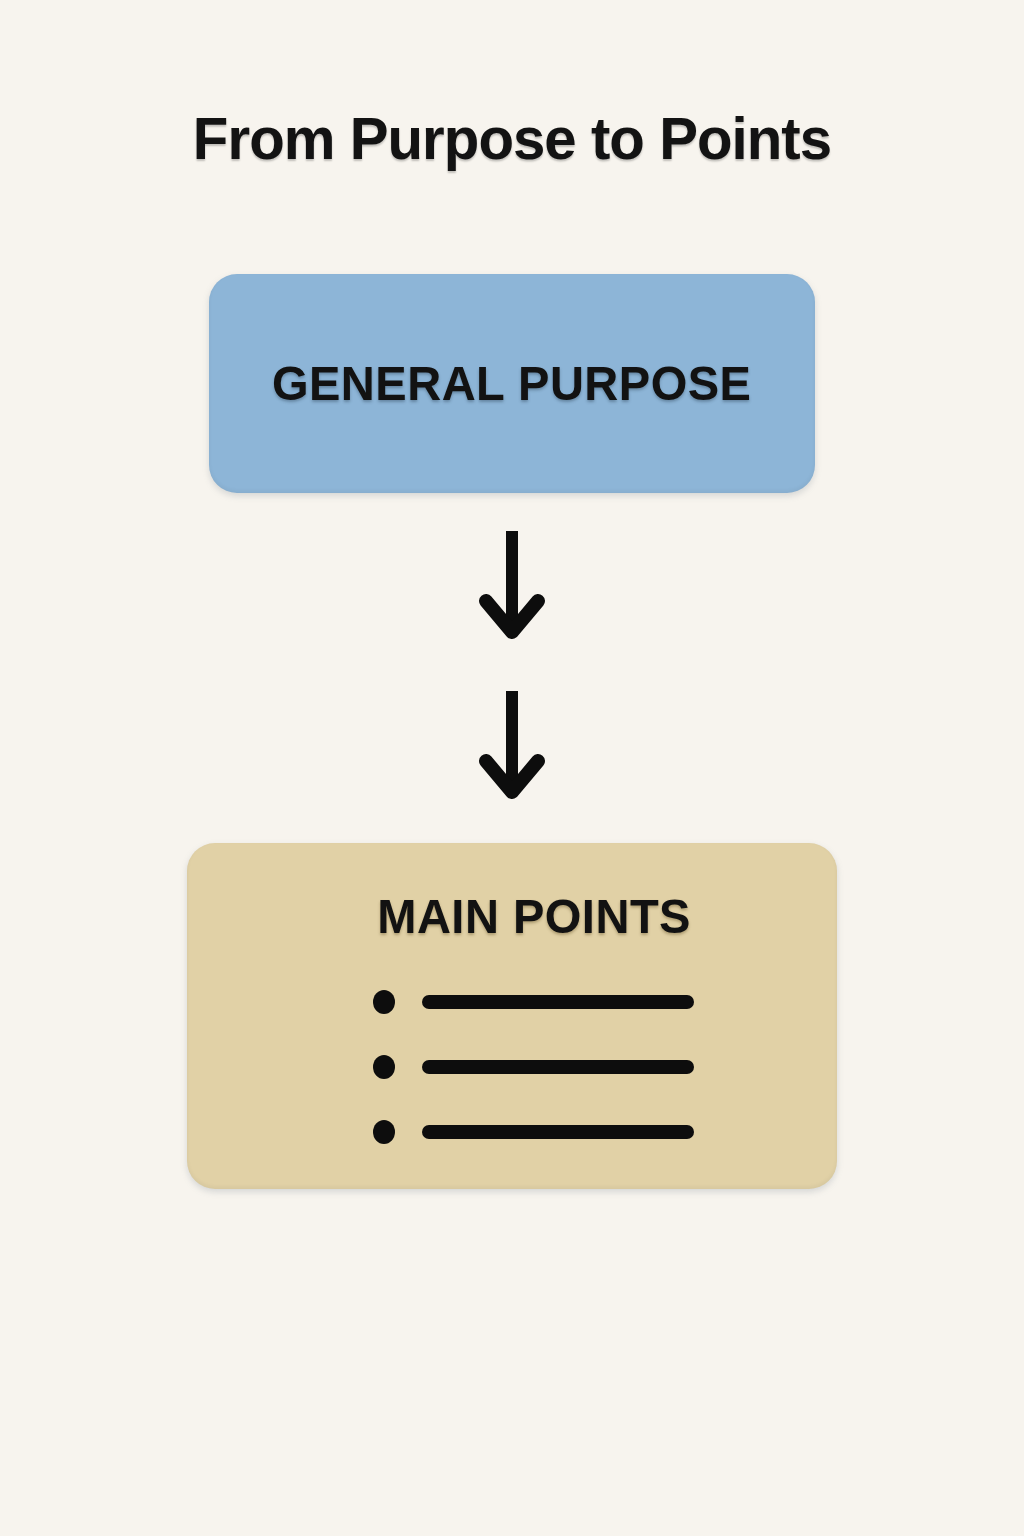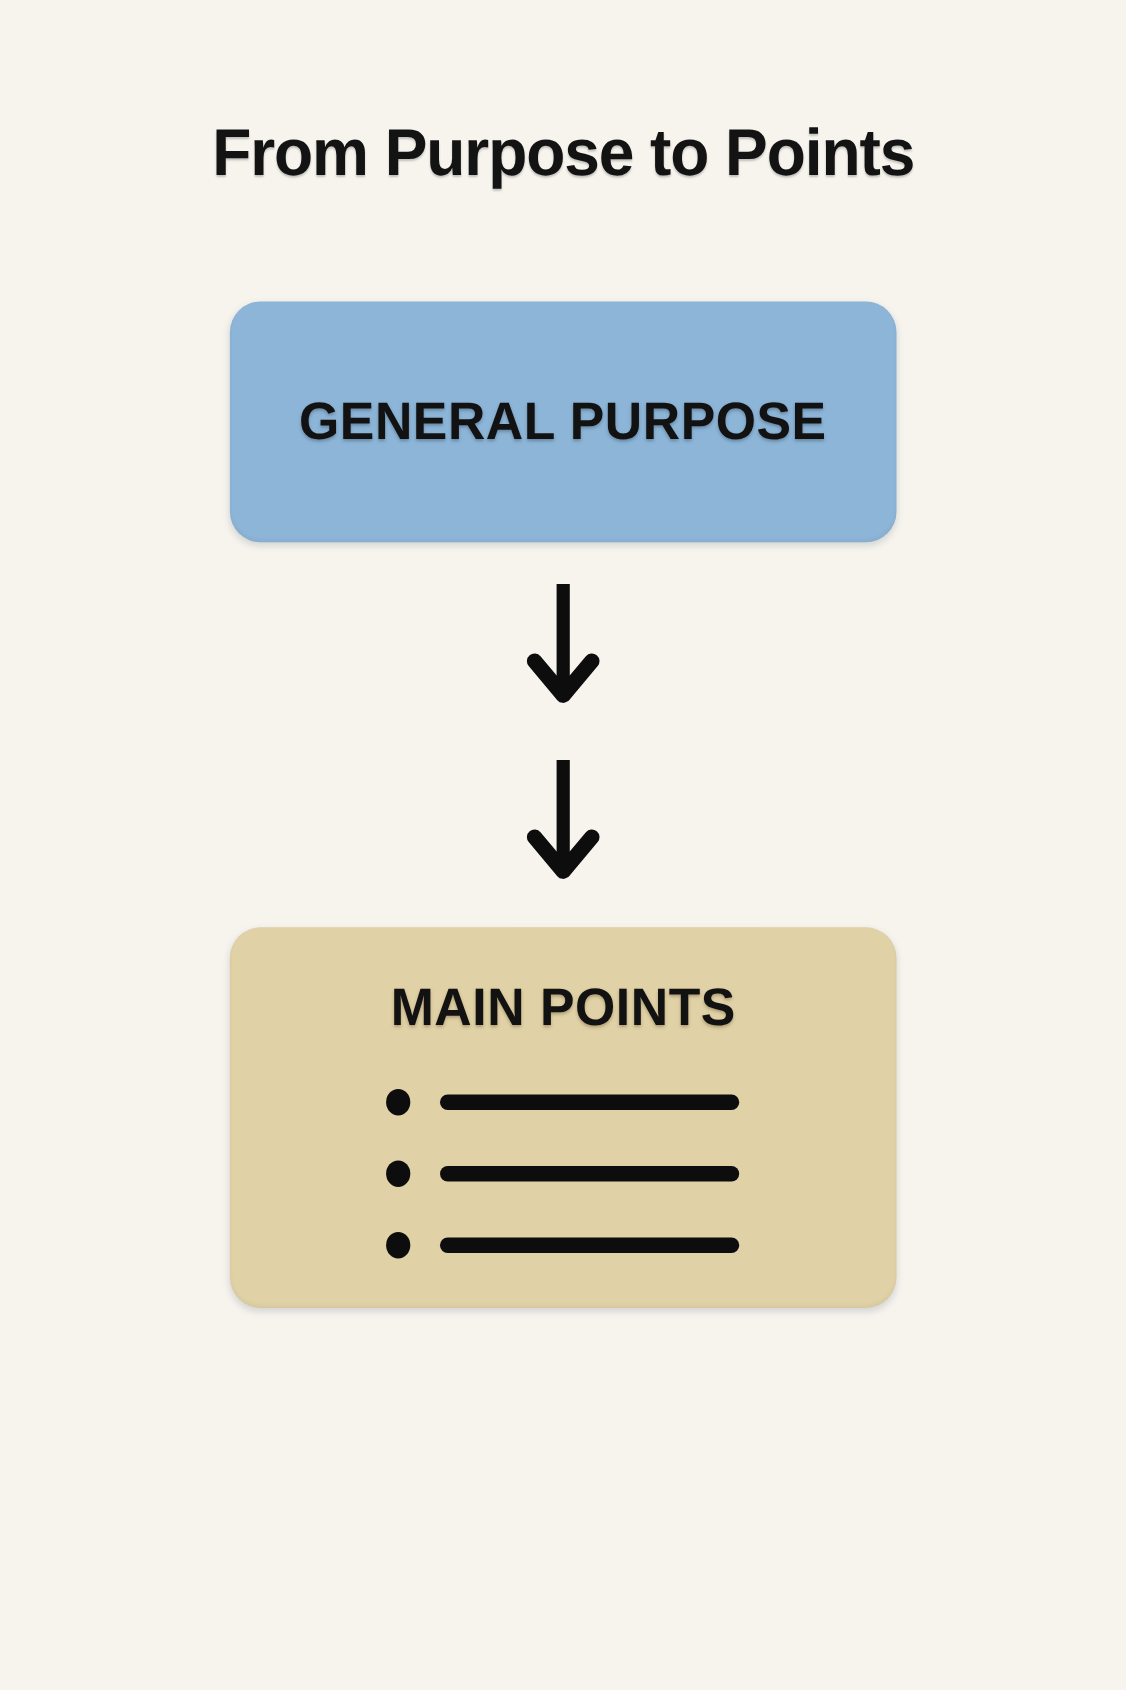--- a/index.html
+++ b/index.html
@@ -39,20 +39,21 @@
   }
   .box-blue {
     height: 219px;
     background: #8db5d7;
     align-items: center;
   }
   .box-tan {
     height: 346px;
     background: #e1d1a6;
     justify-content: flex-start;
+    padding-left: 44px;
   }
   .box-label {
     font-size: 48px;
     font-weight: bold;
     letter-spacing: 0.5px;
     color: #121212;
     text-shadow: 0 2px 3px rgba(40,60,80,0.38);
     transform: scaleX(0.98);
     white-space: nowrap;
   }

